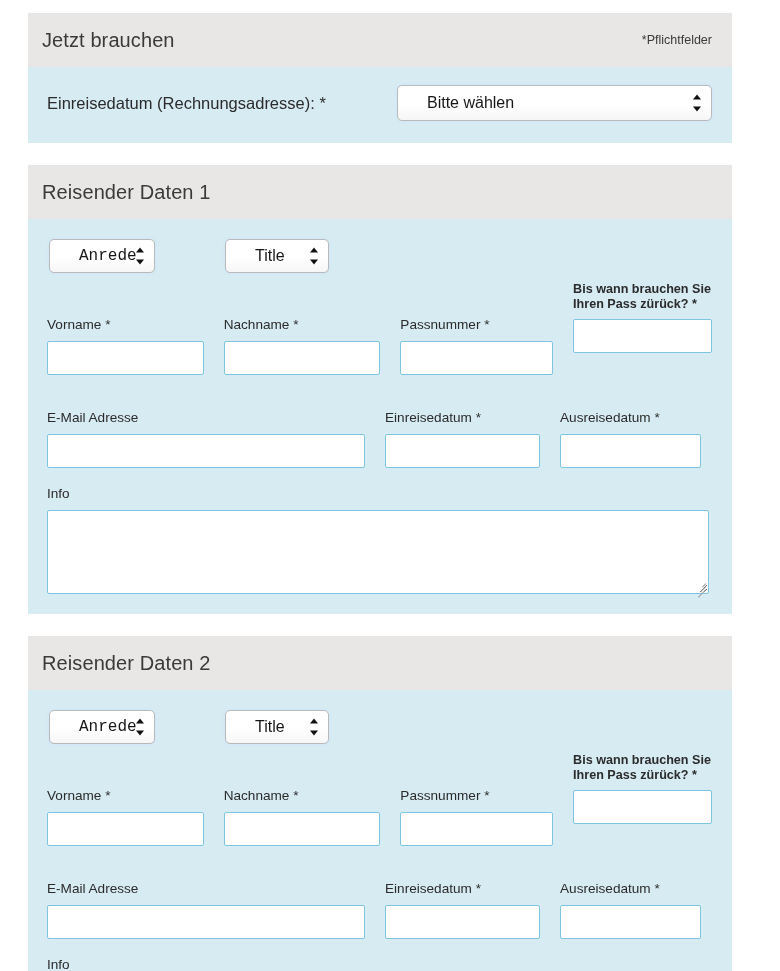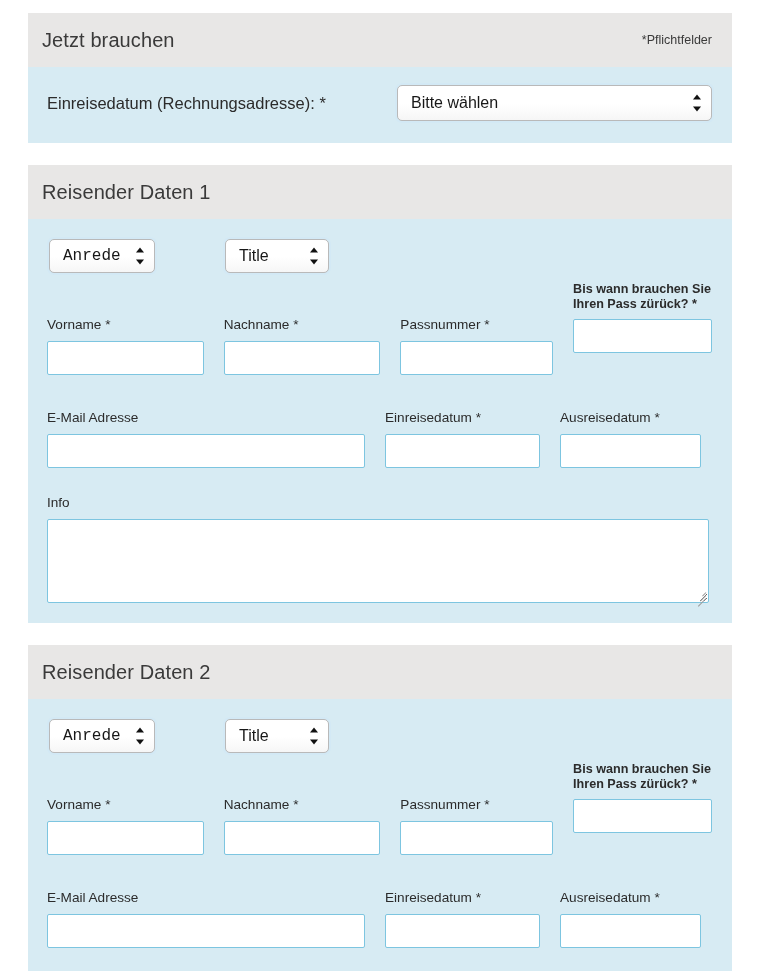--- a/index.html
+++ b/index.html
@@ -78,21 +78,21 @@
     display: inline-block;
     box-sizing: border-box;
     background: linear-gradient(180deg, #ffffff 0%, #ffffff 52%, #f6f6f6 100%);
     border: 1px solid #b9b9b9;
     border-radius: 5px;
     box-shadow: 0 0 0 2px #d3e9f5, 0 1px 1px rgba(0,0,0,.10);
     height: 34px;
     line-height: 32px;
     font-size: 16px;
     color: #171717;
-    padding: 0 30px 0 13px;
+    padding: 0 30px 0 29px;
     white-space: nowrap;
     overflow: hidden;
     cursor: default;
   }
   .sel.sel-wide { width: 315px; height: 36px; line-height: 34px; }
   .sel.sel-anrede { width: 106px; font-family: Liberation Mono, monospace; }
   .sel.sel-title { width: 104px; }
 
   .sel .arrows {
     position: absolute;
@@ -152,21 +152,21 @@
   .w-date   { width: 155px; }
   .w-date2  { width: 141px; }
 
   .selects-row { padding: 2px 0 14px 2px; display: flex; }
   .selects-row .sel-title { margin-left: 70px; }
 
   .row-a { padding-top: 14px; }
   .row-b { padding-top: 19px; }
 
   
-  .info-block { padding-top: 11px; }
+  .info-block { padding-top: 2px; }
   .ta-wrap { position: relative; width: 662px; }
   .ta {
     box-sizing: border-box;
     width: 662px;
     height: 84px;
     background: #fff;
     border: 1px solid #7dc5e0;
     border-radius: 2px;
     display: block;
   }

